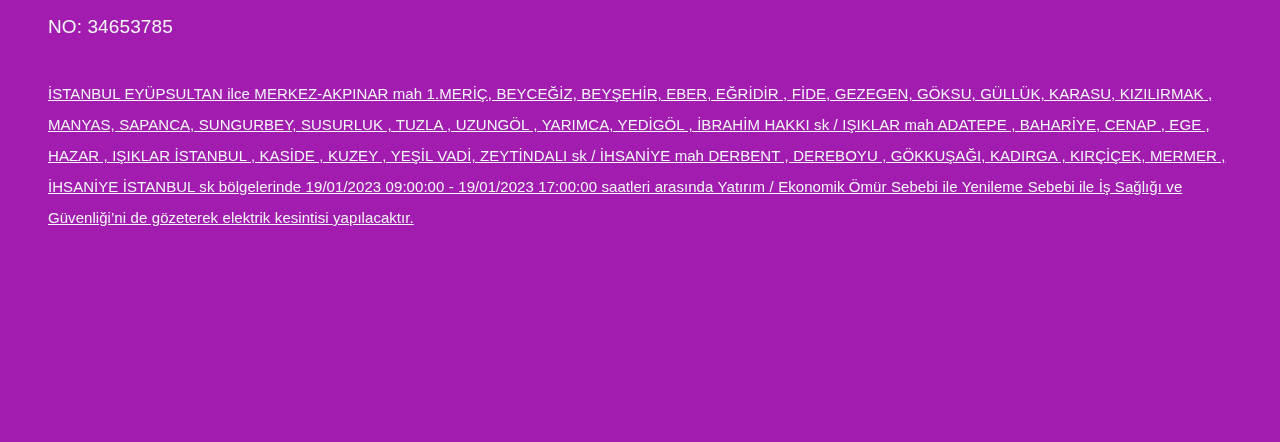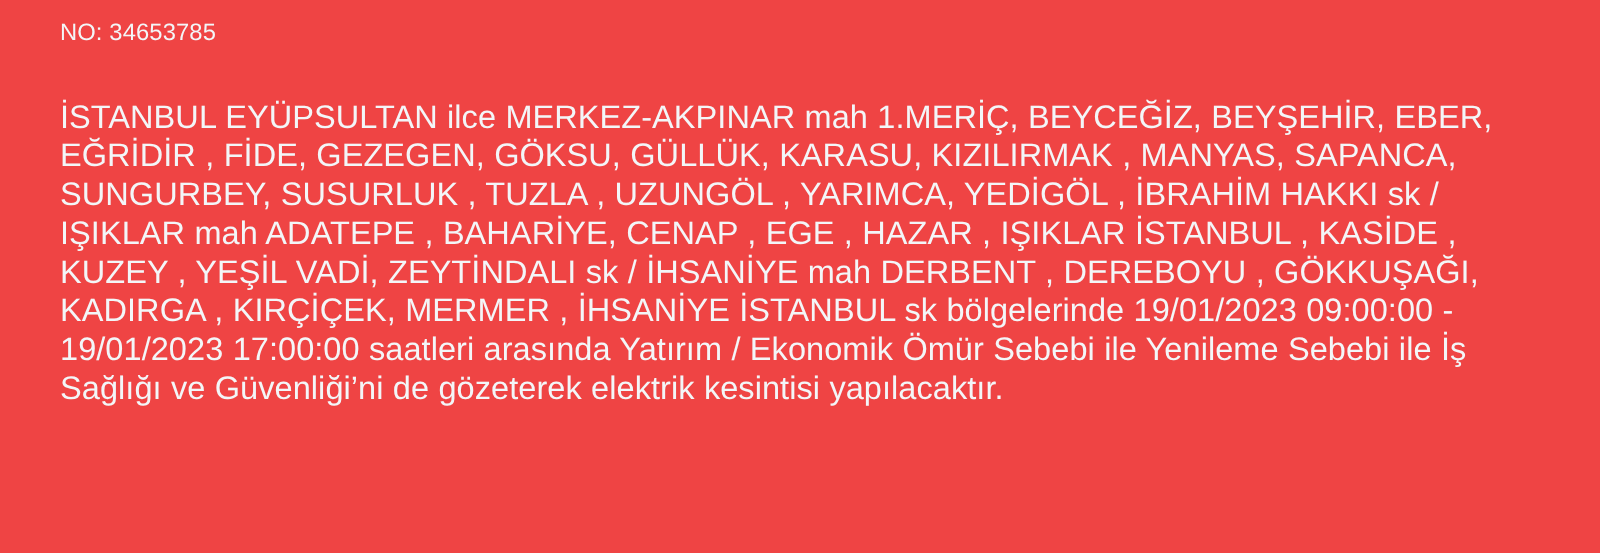--- a/index.html
+++ b/index.html
@@ -10,45 +10,46 @@
     width: 1280px;
     height: 442px;
     background: #04334f;
     font-family: "Liberation Sans", sans-serif;
     overflow: hidden;
   }
   .page {
     position: relative;
     width: 1280px;
     height: 442px;
-    background: #ef4444;
+    background: #a21caf;
     box-sizing: border-box;
     padding: 16px;
   }
   .notice-id {
     position: absolute;
     left: 48px;
     top: 15px;
     font-size: 19px;
     line-height: 24px;
     color: #f3f6f8;
     letter-spacing: 0.1px;
     white-space: nowrap;
   }
   .notice-body {
     position: absolute;
     left: 48px;
     top: 78px;
     width: 1195px;
-    font-size: 26px;
+    font-size: 15px;
     line-height: 31px;
     color: #f3f6f8;
     letter-spacing: 0.05px;
     text-align: left;
     word-spacing: 0.2px;
+    text-decoration: underline;
   }
 </style>
 </head>
 <body>
 
 <div class="page">
   <div class="notice-id">NO: 34653785</div>
   <div class="notice-body">İSTANBUL EYÜPSULTAN ilce MERKEZ-AKPINAR mah 1.MERİÇ, BEYCEĞİZ, BEYŞEHİR, EBER, EĞRİDİR , FİDE, GEZEGEN, GÖKSU, GÜLLÜK, KARASU, KIZILIRMAK , MANYAS, SAPANCA, SUNGURBEY, SUSURLUK , TUZLA , UZUNGÖL , YARIMCA, YEDİGÖL , İBRAHİM HAKKI sk / IŞIKLAR mah ADATEPE , BAHARİYE, CENAP , EGE , HAZAR , IŞIKLAR İSTANBUL , KASİDE , KUZEY , YEŞİL VADİ, ZEYTİNDALI sk / İHSANİYE mah DERBENT , DEREBOYU , GÖKKUŞAĞI, KADIRGA , KIRÇİÇEK, MERMER , İHSANİYE İSTANBUL sk bölgelerinde 19/01/2023 09:00:00 - 19/01/2023 17:00:00 saatleri arasında Yatırım / Ekonomik Ömür Sebebi ile Yenileme Sebebi ile İş Sağlığı ve Güvenliği’ni de gözeterek elektrik kesintisi yapılacaktır.</div>
 </div>
 

